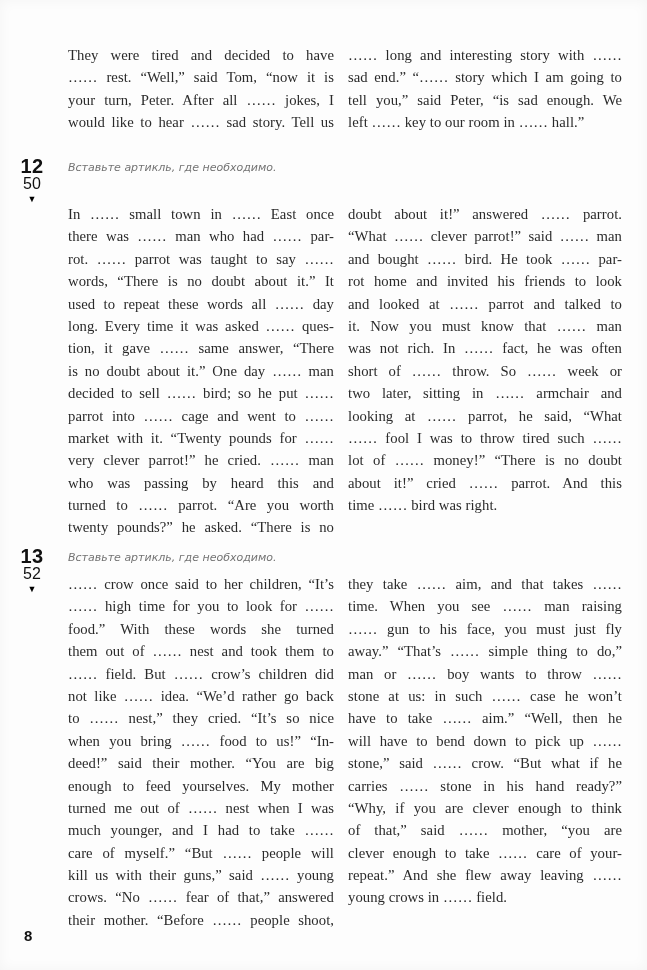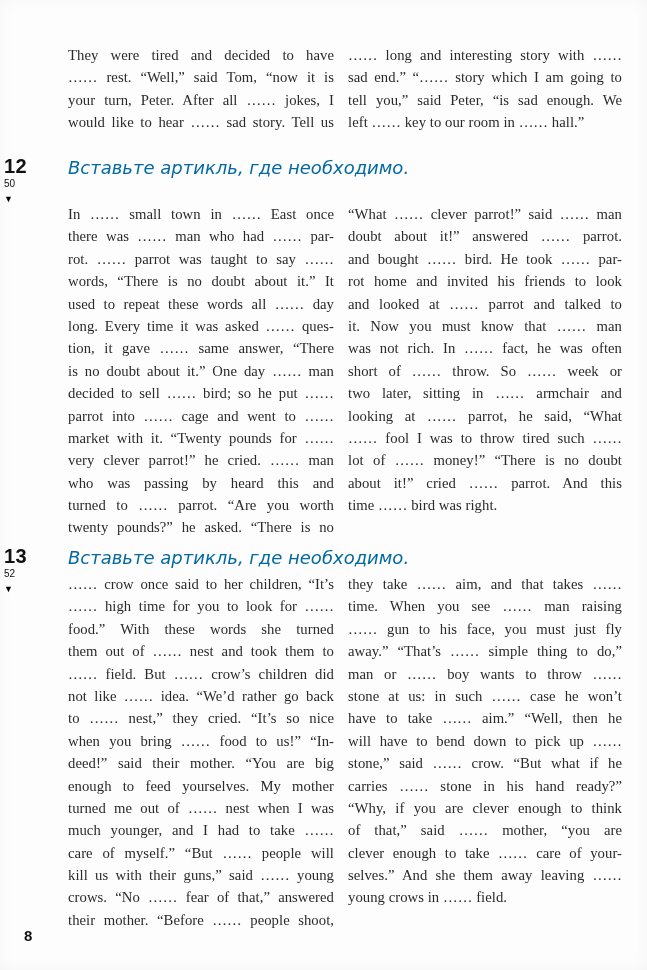--- a/index.html
+++ b/index.html
@@ -26,34 +26,35 @@
     text-align-last:justify;
     height:22.4px;
     line-height:22.4px;
     font-size:14.7px;
     letter-spacing:0.05px;
   }
   .tl.noflush{text-align-last:left;}
   
   .marker{
     position:absolute;left:4px;width:56px;
+    text-align:center;
     font-family:"Liberation Sans", sans-serif;
     color:#111;
   }
   .marker .num{font-size:20px;font-weight:bold;line-height:22px;letter-spacing:0.5px;}
-  .marker .code{font-size:10px;line-height:14px;}
+  .marker .code{font-size:16px;line-height:14px;}
   .marker .tri{font-size:9px;line-height:12px;margin-top:2px;color:#000;}
   
   .instr{
     position:absolute;left:68px;
     font-family:"DejaVu Sans", sans-serif;
     font-style:italic;
-    font-size:18px;
+    font-size:11px;
     line-height:17px;
-    color:#0369a1;
+    color:#737373;
   }
   
   .pageno{
     position:absolute;left:24px;top:927px;
     font-family:"Liberation Sans", sans-serif;
     font-weight:bold;font-size:15px;color:#111;
   }
   
   #intro-cols{top:44px;}
   #ex12-marker{top:155px;}
@@ -101,22 +102,22 @@
         <div class="tl">is no doubt about it.” One day …… man</div>
         <div class="tl">decided to sell …… bird; so he put ……</div>
         <div class="tl">parrot into …… cage and went to ……</div>
         <div class="tl">market with it. “Twenty pounds for ……</div>
         <div class="tl">very clever parrot!” he cried. …… man</div>
         <div class="tl">who was passing by heard this and</div>
         <div class="tl">turned to …… parrot. “Are you worth</div>
         <div class="tl">twenty pounds?” he asked. “There is no</div>
       </div>
     <div class="col col-r">
+        <div class="tl">doubt about it!” answered …… parrot.</div>
         <div class="tl">“What …… clever parrot!” said …… man</div>
-        <div class="tl">doubt about it!” answered …… parrot.</div>
         <div class="tl">and bought …… bird. He took …… par-</div>
         <div class="tl">rot home and invited his friends to look</div>
         <div class="tl">and looked at …… parrot and talked to</div>
         <div class="tl">it. Now you must know that …… man</div>
         <div class="tl">was not rich. In …… fact, he was often</div>
         <div class="tl">short of …… throw. So …… week or</div>
         <div class="tl">two later, sitting in …… armchair and</div>
         <div class="tl">looking at …… parrot, he said, “What</div>
         <div class="tl">…… fool I was to throw tired such ……</div>
         <div class="tl">lot of …… money!” “There is no doubt</div>
@@ -157,19 +158,19 @@
         <div class="tl">away.” “That’s …… simple thing to do,”</div>
         <div class="tl">man or …… boy wants to throw ……</div>
         <div class="tl">stone at us: in such …… case he won’t</div>
         <div class="tl">have to take …… aim.” “Well, then he</div>
         <div class="tl">will have to bend down to pick up ……</div>
         <div class="tl">stone,” said …… crow. “But what if he</div>
         <div class="tl">carries …… stone in his hand ready?”</div>
         <div class="tl">“Why, if you are clever enough to think</div>
         <div class="tl">of that,” said …… mother, “you are</div>
         <div class="tl">clever enough to take …… care of your-</div>
-        <div class="tl">selves.” And she them away leaving ……</div>
+        <div class="tl">repeat.” And she flew away leaving ……</div>
         <div class="tl noflush">young crows in …… field.</div>
       </div>
   </div>
 
   <div class="pageno">8</div>
 </div>
 
 </body></html>

